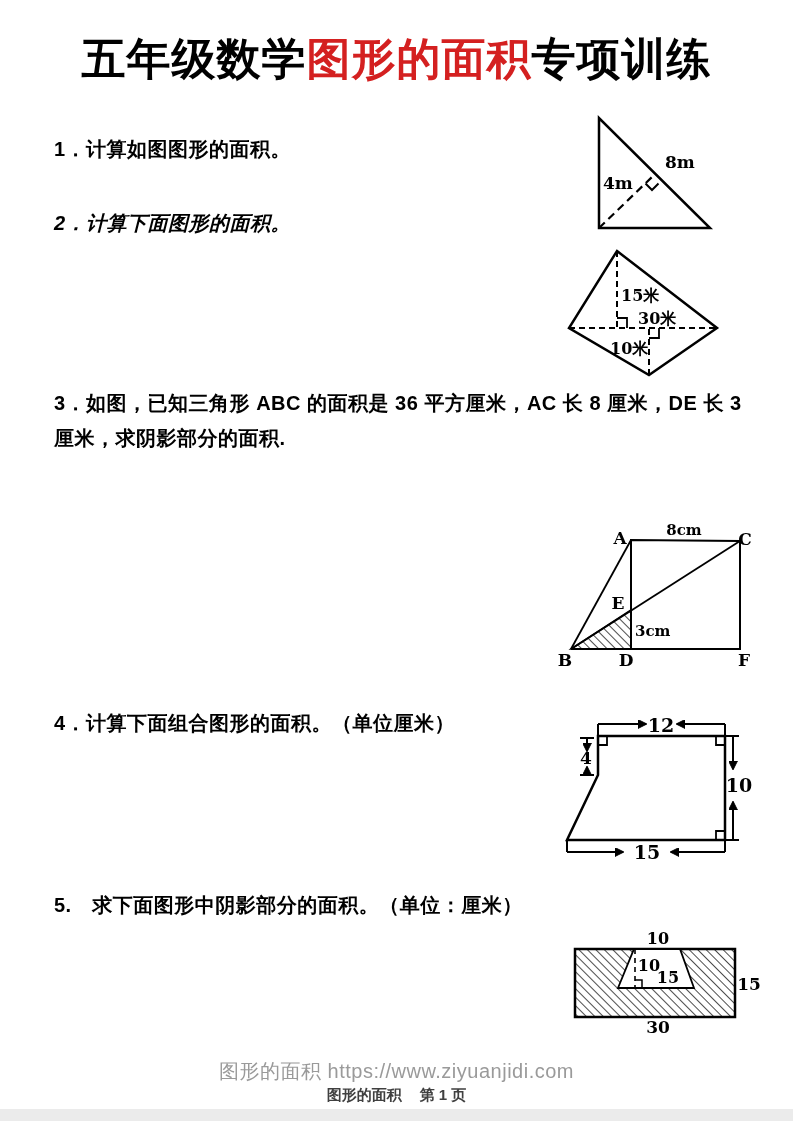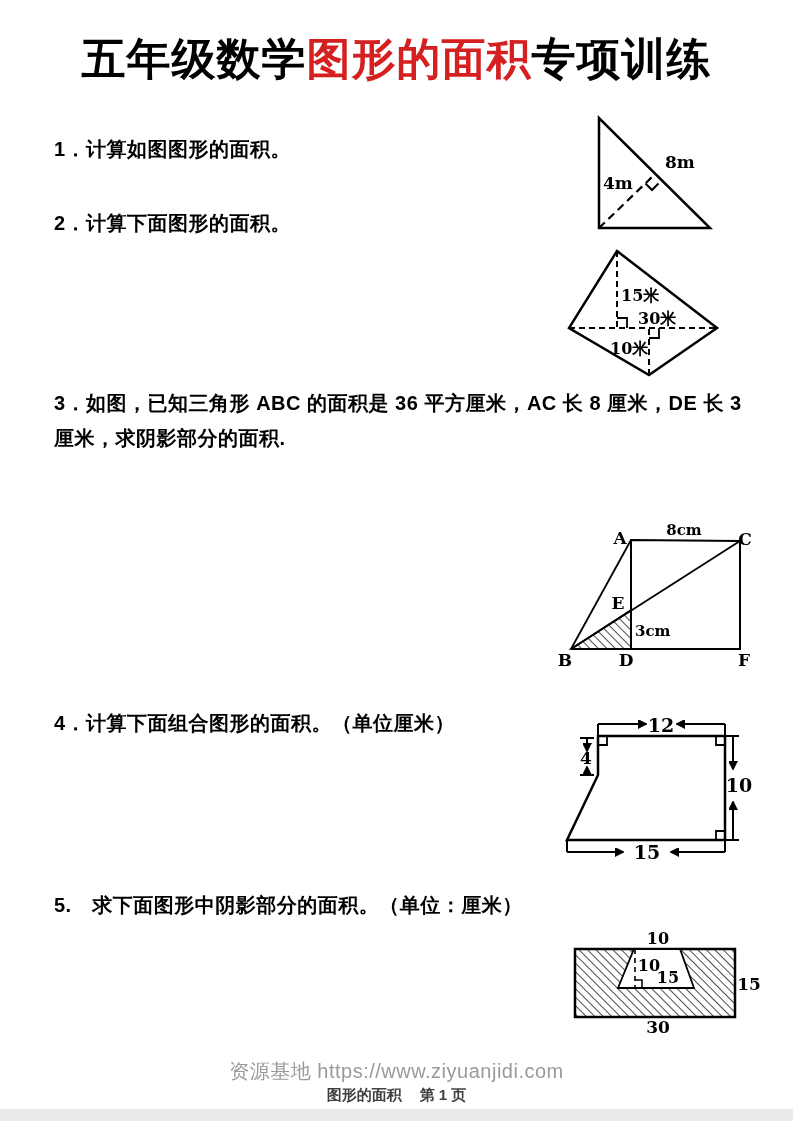--- a/index.html
+++ b/index.html
@@ -3,21 +3,21 @@
 <meta charset="utf-8">
 <style>
   html,body{margin:0;padding:0;background:#fff;}
   .page{position:relative;width:793px;height:1121px;background:#ffffff;overflow:hidden;
         font-family:"Liberation Sans",sans-serif;color:#000;}
   .title{position:absolute;top:30px;left:0;width:100%;text-align:center;
          font-size:44px;font-weight:bold;letter-spacing:1px;margin:0;}
   .q{position:absolute;left:54px;margin:0;font-size:20px;font-weight:600;
      letter-spacing:0.5px;line-height:35px;white-space:pre-wrap;}
   #q1{top:96px;margin-top:36px;}
-  #q2{top:206px;}
+  #q2{top:206px;font-style:italic;}
   #q3{top:386px;width:700px;}
   #q4{top:706px;}
   #q5{top:888px;}
   .fig{position:absolute;}
   #fig1{left:588px;top:104px;}
   #fig2{left:551px;top:240px;}
   #fig3{left:548px;top:514px;}
   #fig4{left:551px;top:703px;}
   #fig5{left:561px;top:924px;}
   .fig line,.fig polygon,.fig path,.fig polyline{stroke:#000;}
@@ -131,17 +131,17 @@
     <polygon points="73,25 119,25 133,64 57,64" fill="#ffffff" stroke-width="1.8"></polygon>
     <line x1="74" y1="25" x2="74" y2="64" stroke-width="1.6" stroke-dasharray="5,4"></line>
     <path d="M74,56 L81,56 L81,64" fill="none" stroke-width="1.5"></path>
     <text class="dim16" text-anchor="middle" x="97" y="20">10</text>
     <text class="dim16" text-anchor="middle" x="88" y="47">10</text>
     <text class="dim16" text-anchor="middle" x="107" y="59">15</text>
     <text class="dim17" text-anchor="middle" x="188" y="66">15</text>
     <text class="dim17" text-anchor="middle" x="97" y="109">30</text>
   </svg>
 
-  <div class="footer-src">资源基地 https://www.ziyuanjidi.com</div>
+  <div class="footer-src">图形的面积 https://www.ziyuanjidi.com</div>
   <div class="footer-doc"><span>图形的面积</span><span class="gap"></span><span>第 1 页</span></div>
 
   <div class="bottom-strip"></div>
 </div>
 
 </body></html>

